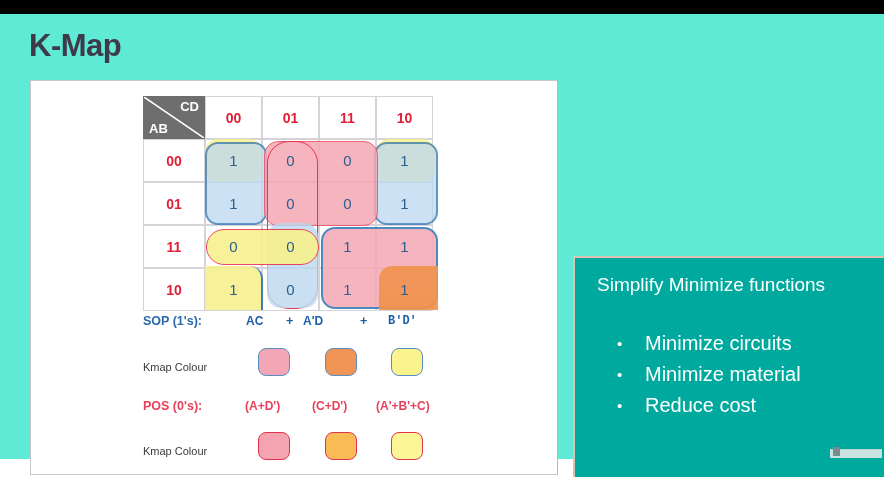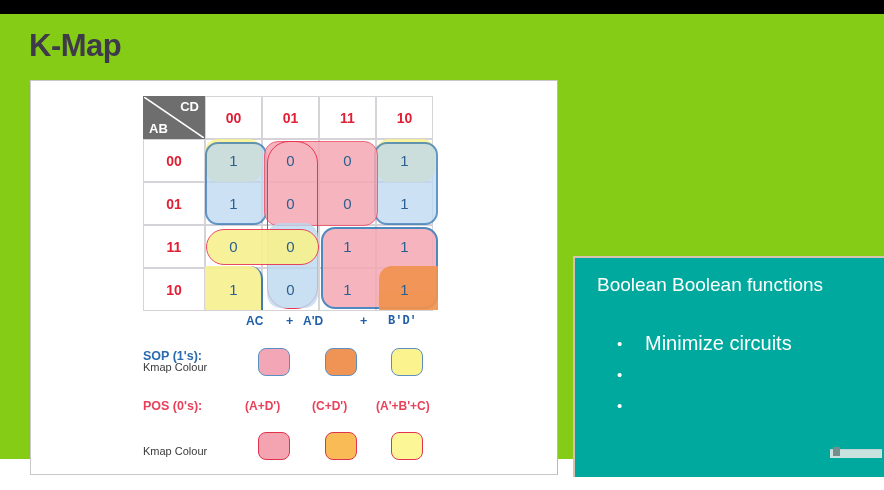--- a/index.html
+++ b/index.html
@@ -5,21 +5,21 @@
   * { box-sizing: border-box; margin: 0; padding: 0; }
   html, body {
     width: 884px; height: 490px;
     background: #ffffff;
     font-family: "Liberation Sans", sans-serif;
     overflow: hidden;
   }
   #slide {
     position: relative;
     width: 884px; height: 459px;
-    background: #84cc16;
+    background: #5eead4;
   }
   
   .letterbox-top {
     position: absolute; left: 0; top: 0;
     width: 884px; height: 14px; background: #000000;
   }
   
   .slide-title {
     position: absolute; left: 29px; top: 28px;
     font-size: 31px; font-weight: bold; color: #3e3a4a;
@@ -76,21 +76,21 @@
     width: 292px; height: 214px;
     pointer-events: none; z-index: 3;
   }
   .ov { position: absolute; border-radius: 13px; }
 
   
   .legend { position: absolute; left: 0; top: 0; width: 100%; }
   .lg-label {
     position: absolute; font-size: 12.5px; font-weight: bold;
   }
-  .lg-label.sop { color: #2a6aad; margin-top: 35px; }
+  .lg-label.sop { color: #2a6aad; }
   .lg-label.pos { color: #e8415a; }
   .lg-label.kc { color: #3a3a3a; font-weight: normal; font-size: 11px; }
   .lg-term {
     position: absolute; font-size: 12px; font-weight: bold;
   }
   .lg-term.sop { color: #1f5fa8; }
   .lg-term.pos { color: #e8415a; }
   .lg-plus { position: absolute; font-size: 12.5px; font-weight: bold; color: #1f5fa8; }
   .swatch {
     position: absolute; width: 32px; height: 28px;
@@ -272,31 +272,33 @@
       <div class="lg-term pos" style="left:345px; top:318px;">(A'+B'+C)</div>
 
       <div class="lg-label kc" style="left:112px; top:364px;">Kmap Colour</div>
       <div class="swatch pos" style="left:227px; top:351px; background:#f4a3b0;"></div>
       <div class="swatch pos" style="left:294px; top:351px; background:#f8bb55;"></div>
       <div class="swatch pos" style="left:360px; top:351px; background:#fdf697;"></div>
     </div>
   </div>
 
   <div class="teal-box">
-    <div class="teal-head">Boolean Boolean functions</div>
+    <div class="teal-head">Simplify Minimize functions</div>
     <div class="teal-list">
       <div class="teal-li">
         <span class="teal-bullet">•</span>
         <span>Minimize circuits</span>
       </div>
       <div class="teal-li">
         <span class="teal-bullet">•</span>
+        <span>Minimize material</span>
       </div>
       <div class="teal-li">
         <span class="teal-bullet">•</span>
+        <span>Reduce cost</span>
       </div>
     </div>
   </div>
 
   <div class="corner-widget">
     <span class="dot"></span>
   </div>
 
 </div>
 

